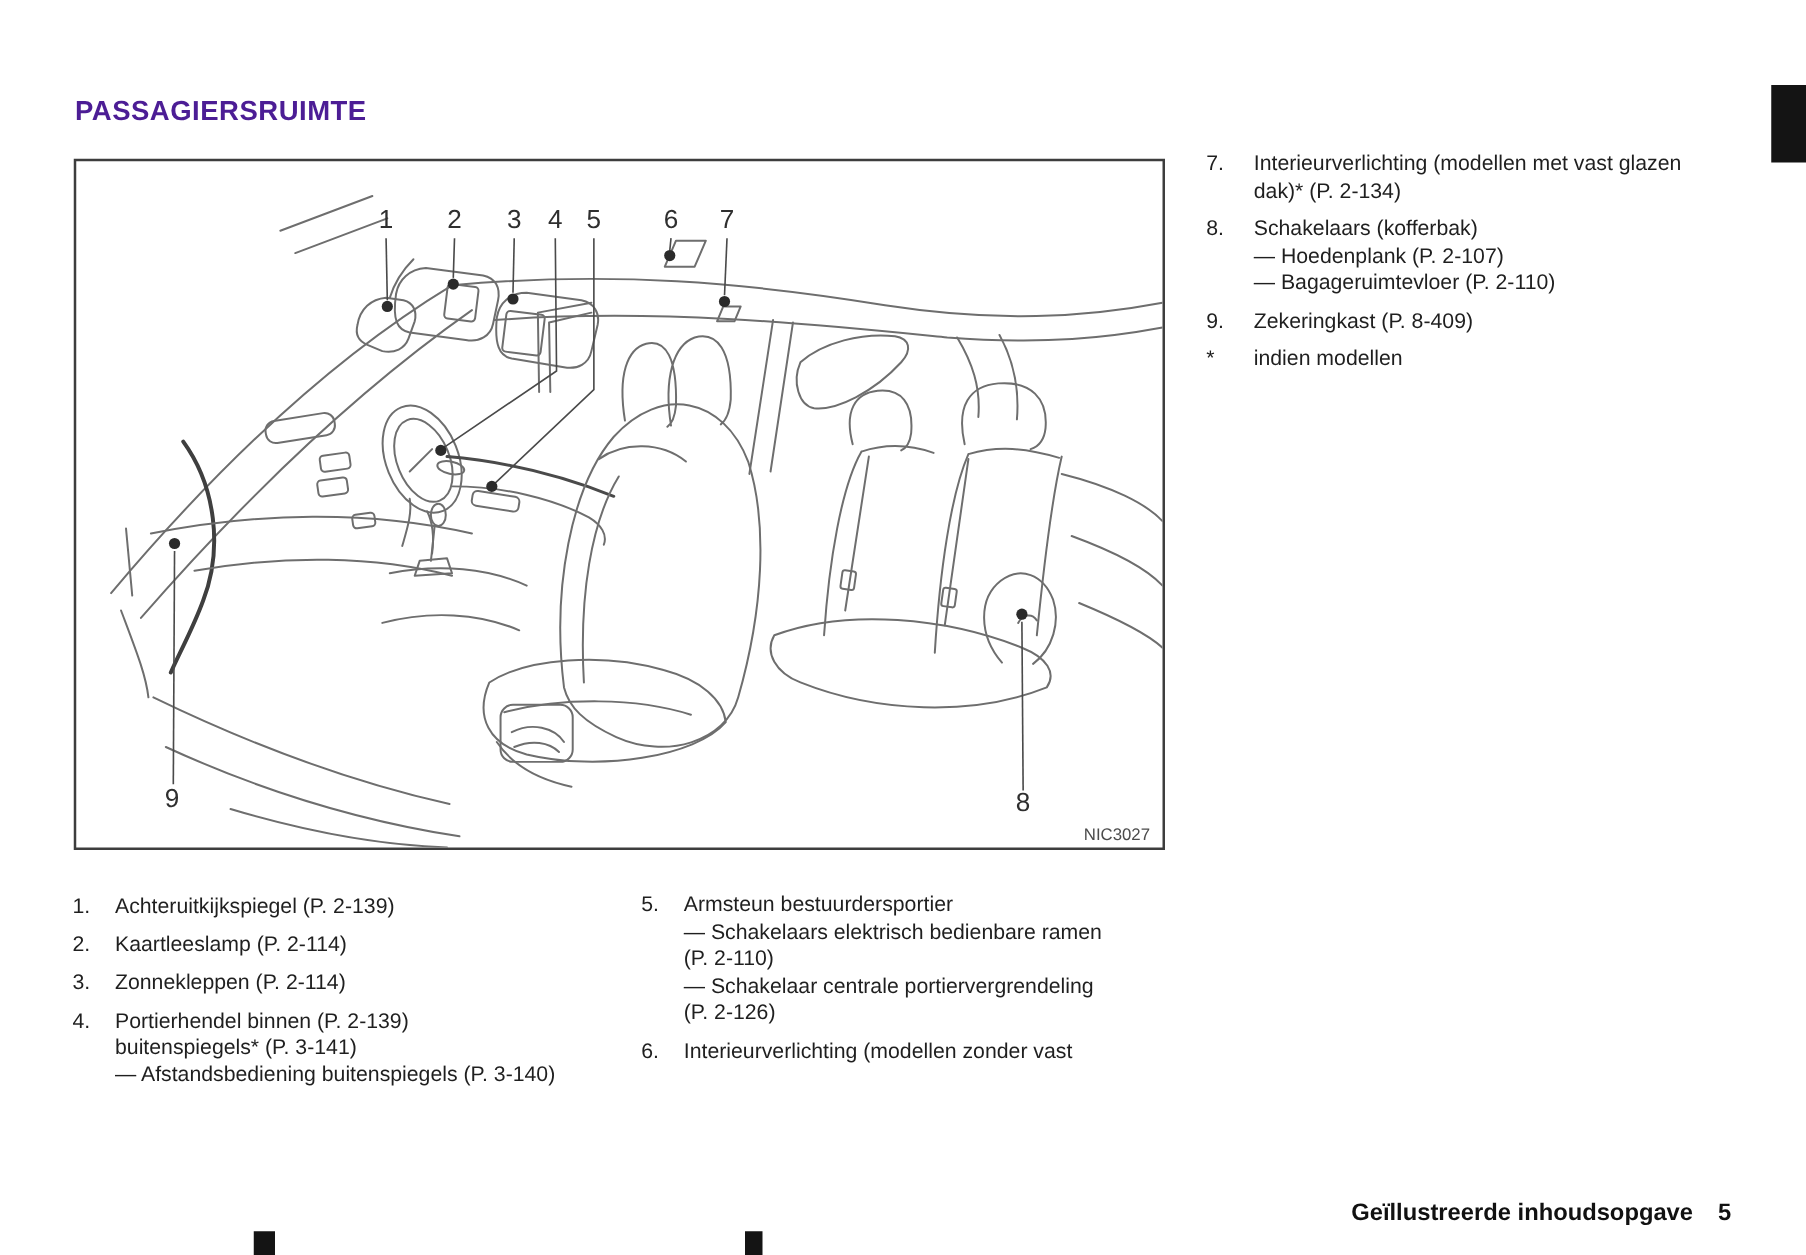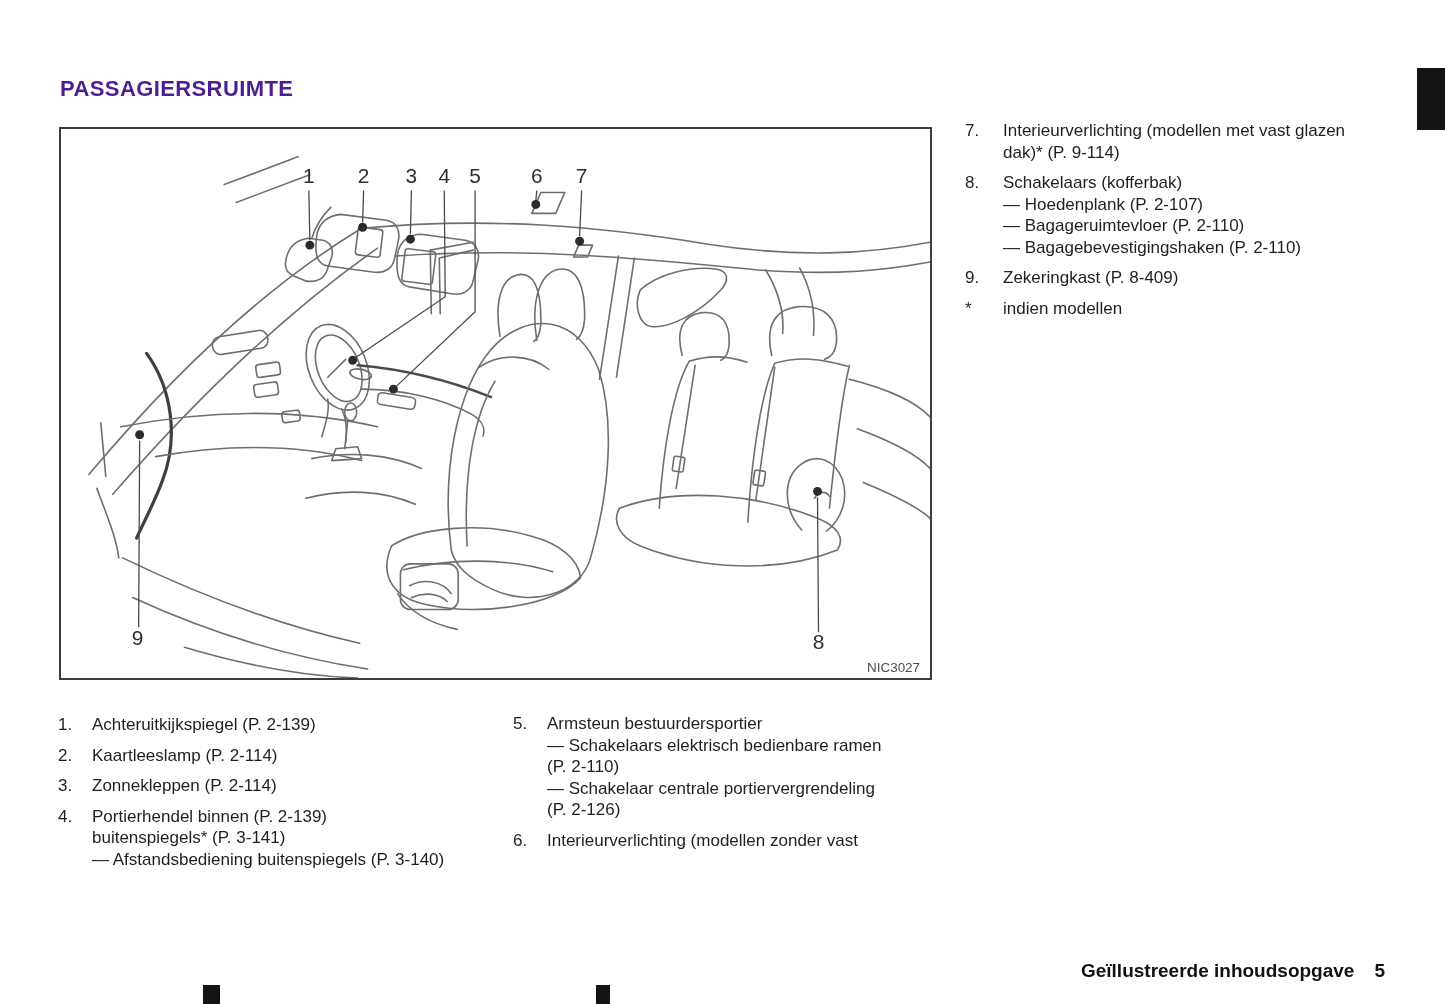--- a/index.html
+++ b/index.html
@@ -176,30 +176,29 @@
     </g>
     <text x="863" y="547" text-anchor="end" font-size="13.5" fill="#4c4c4c">NIC3027</text>
   </svg>
 </div>
 
 <ul class="list right-col">
   <li>
     <span class="num">7.</span>
     <div class="body">
       <div>Interieurverlichting (modellen met vast glazen</div>
-      <div>dak)* (P. 9-114)</div>
+      <div>dak)* (P. 2-134)</div>
     </div>
   </li>
   <li>
     <span class="num">8.</span>
     <div class="body">
       <div>Schakelaars (kofferbak)</div>
       <div>— Hoedenplank (P. 2-107)</div>
       <div>— Bagageruimtevloer (P. 2-110)</div>
-      <div>— Bagagebevestigingshaken (P. 2-110)</div>
     </div>
   </li>
   <li>
     <span class="num">9.</span>
     <div class="body">
       <div>Zekeringkast (P. 8-409)</div>
     </div>
   </li>
   <li>
     <span class="num">*</span>

